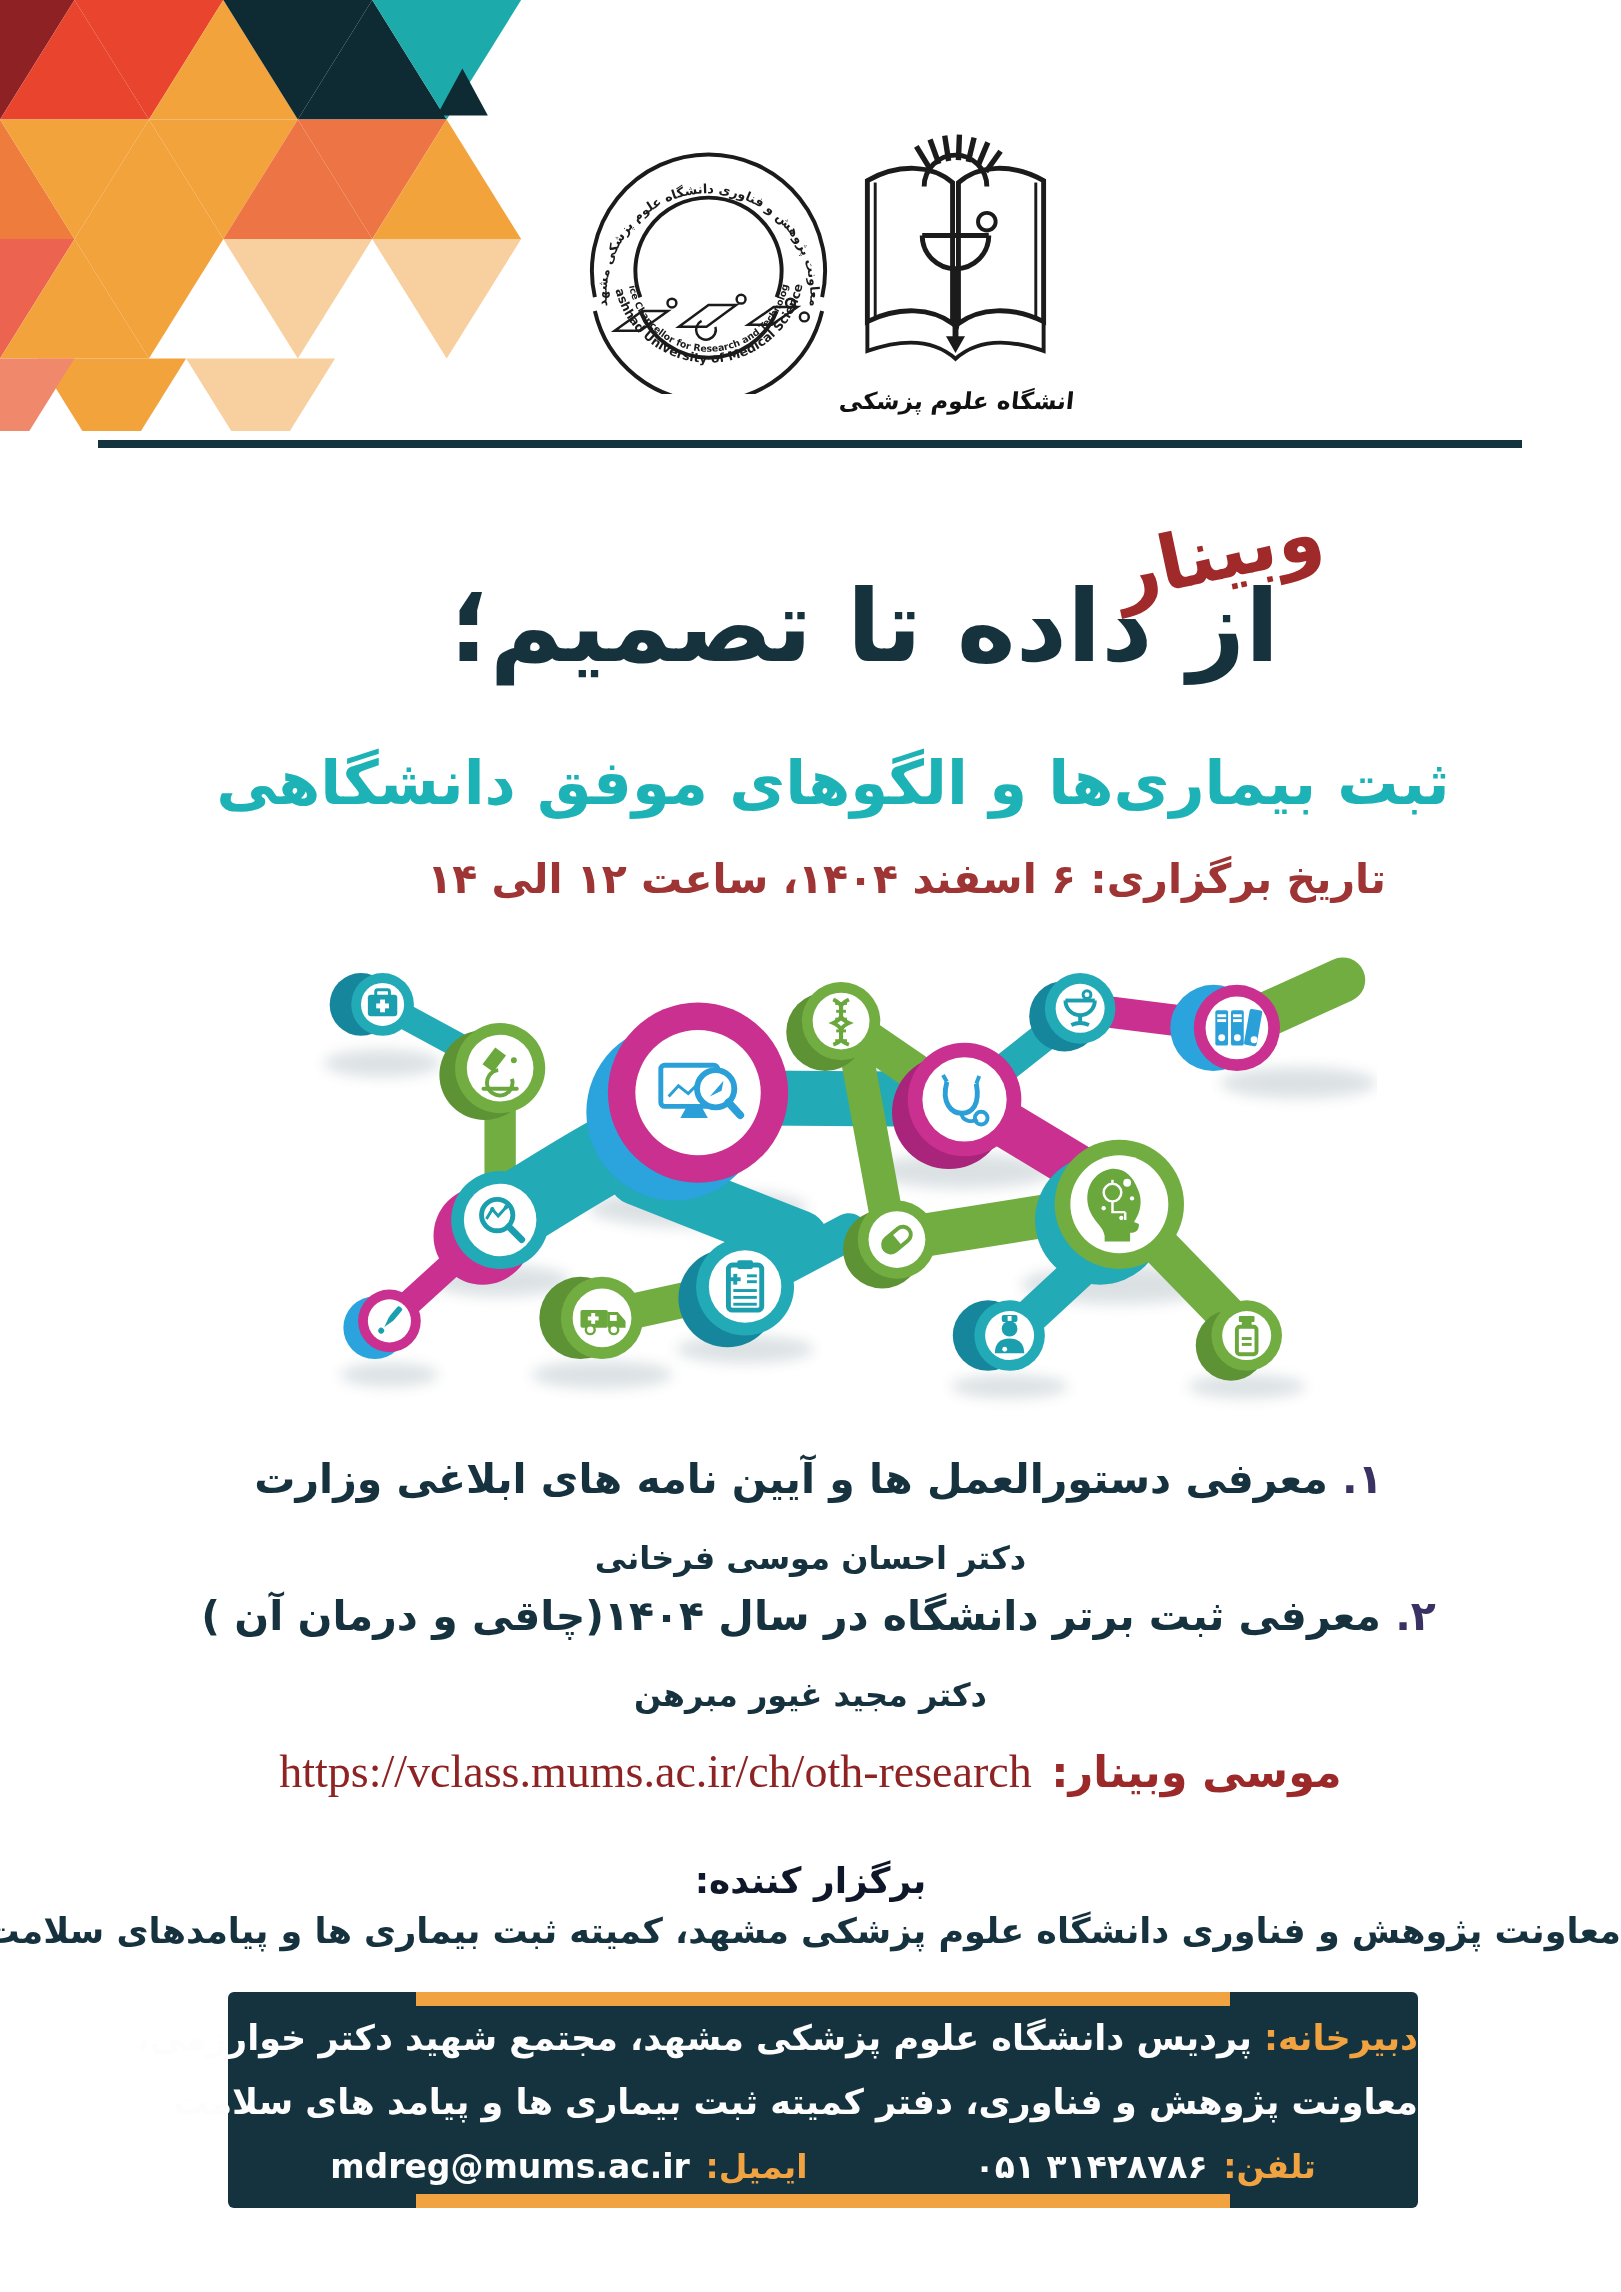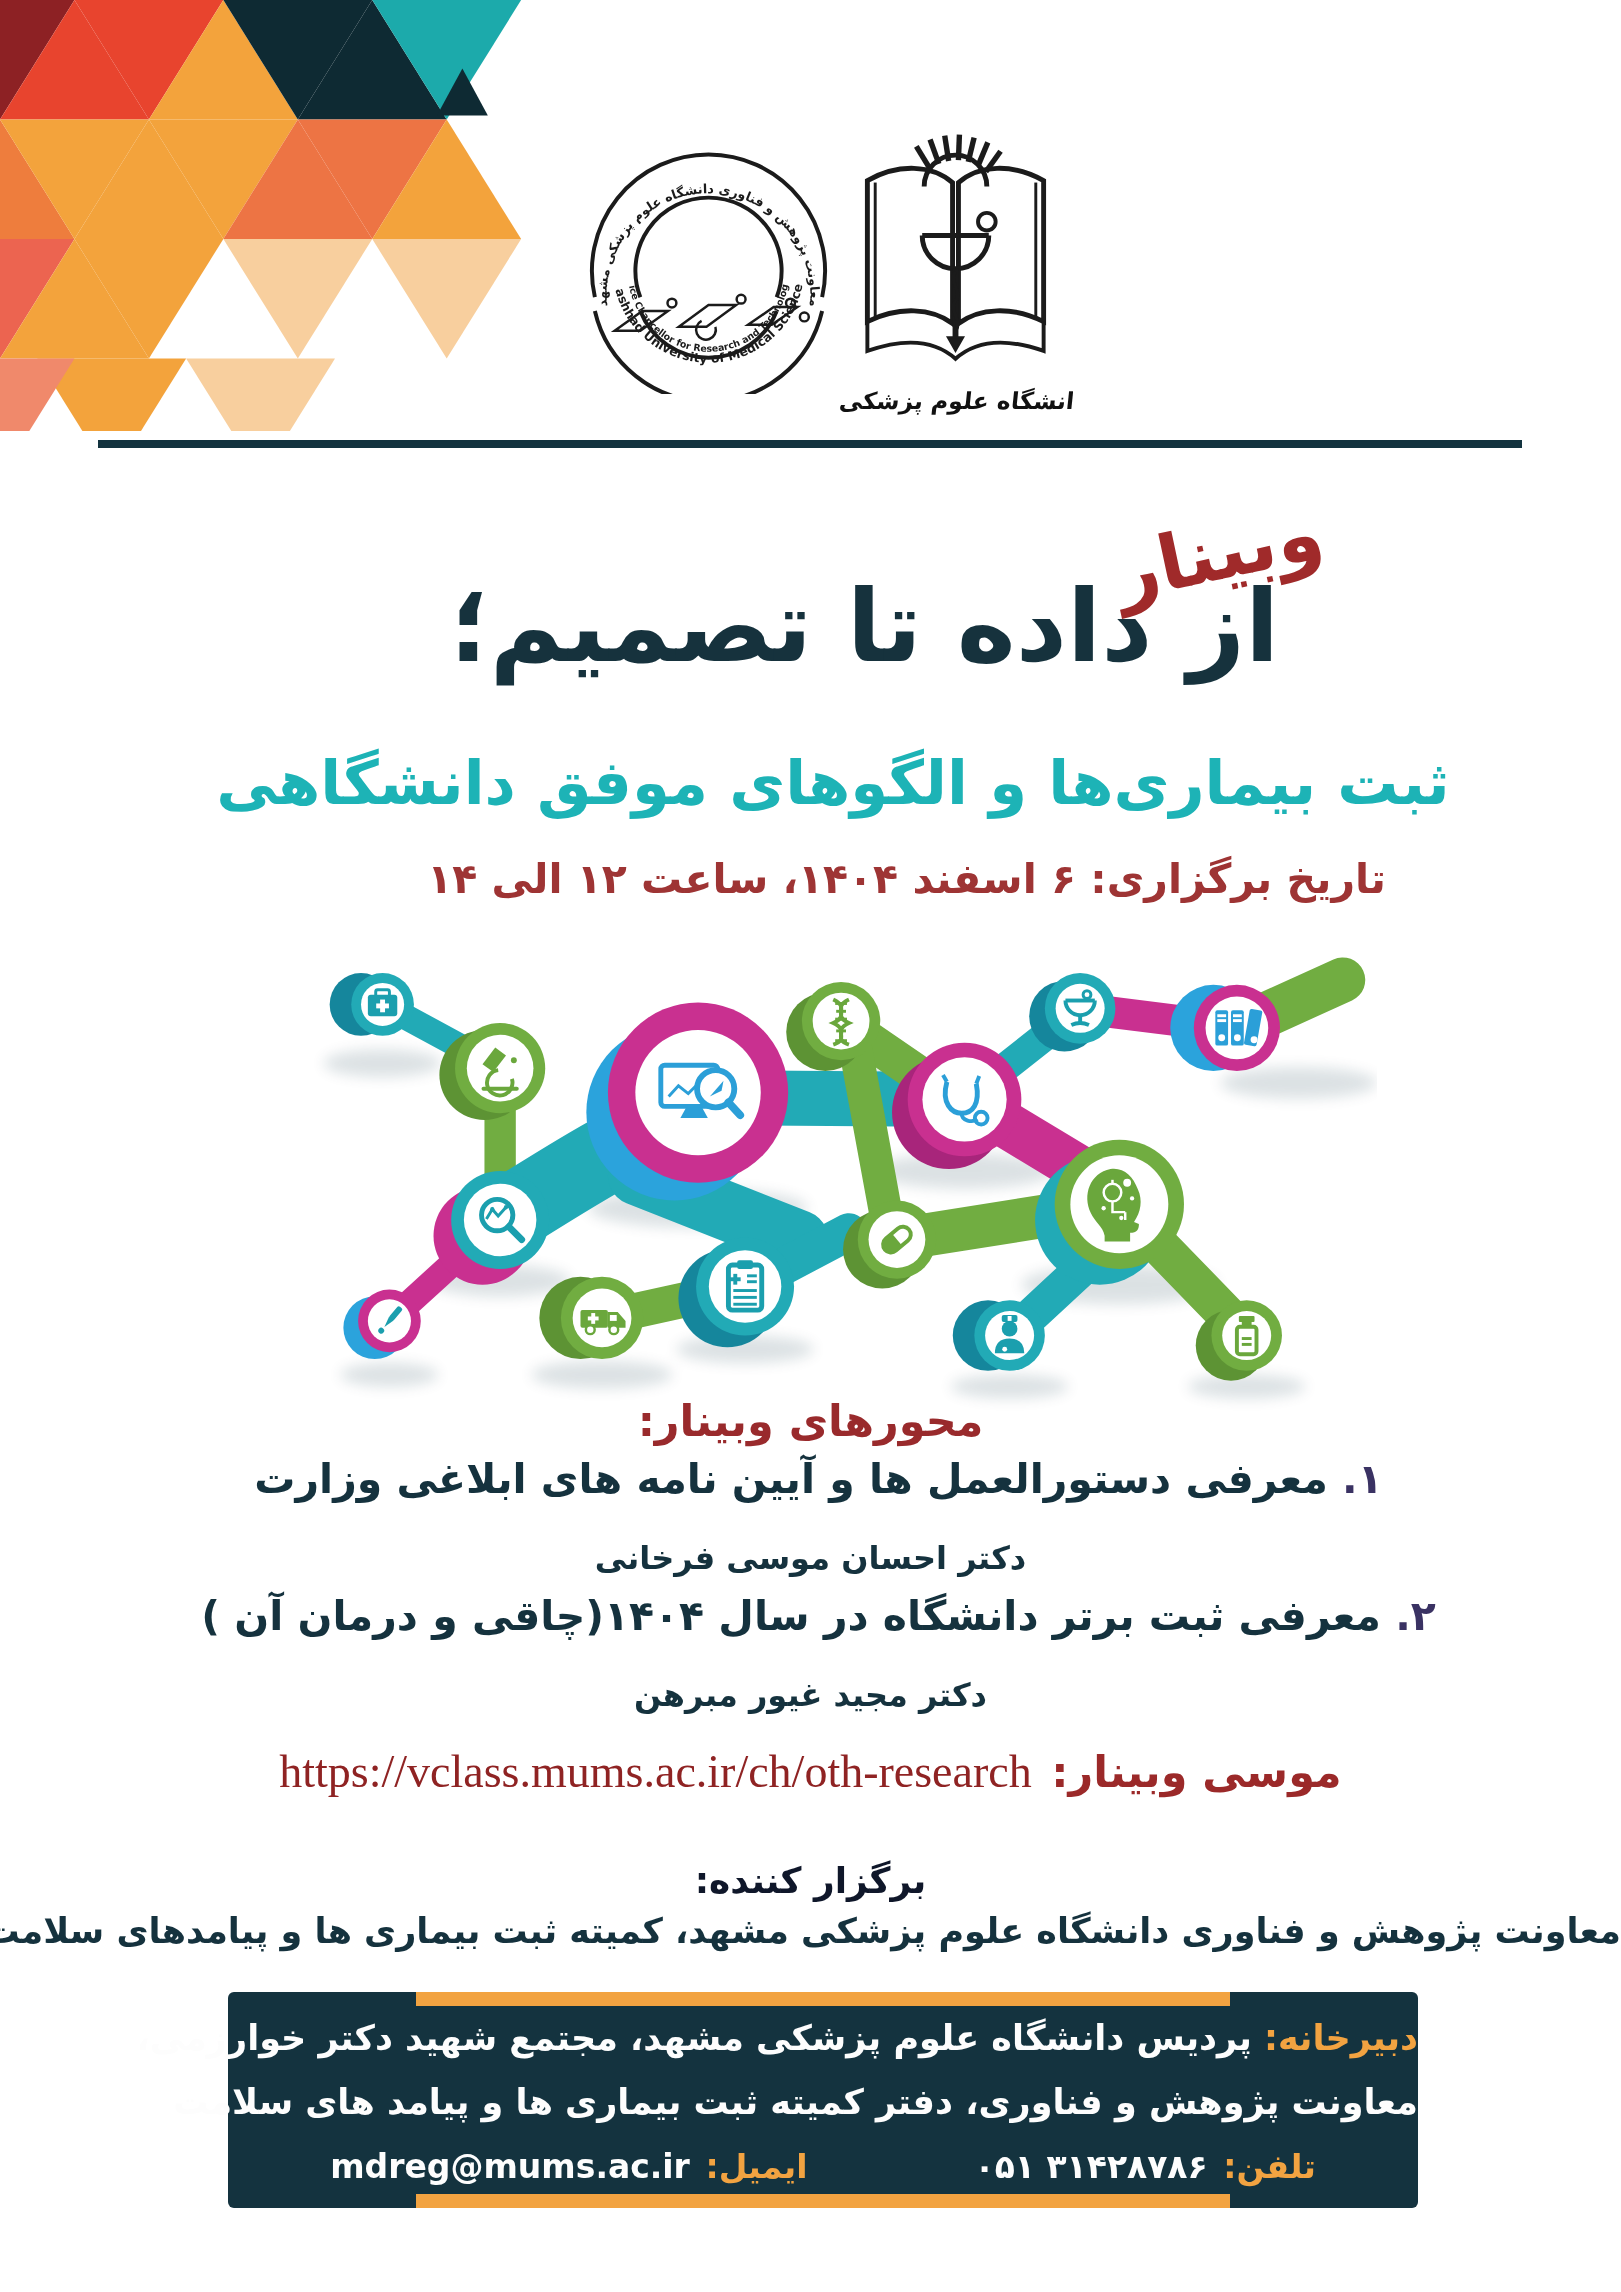--- a/index.html
+++ b/index.html
@@ -356,21 +356,20 @@
     </g>
     <g transform="translate(1002,418)">
       <rect x="-8" y="-20" width="16" height="6" rx="1" fill="#6aa73c"></rect>
       <rect x="-5" y="-14" width="10" height="5" fill="#6aa73c"></rect>
       <rect x="-10" y="-9" width="20" height="28" rx="3" fill="none" stroke="#6aa73c" stroke-width="4"></rect>
       <line x1="-5" y1="3" x2="5" y2="3" stroke="#6aa73c" stroke-width="3"></line>
       <line x1="-5" y1="9" x2="5" y2="9" stroke="#6aa73c" stroke-width="3"></line>
     </g>
   </svg>
 
-  <div class="abs ctr rtl agenda-heading">محورهای وبینار:</div>
 
   <div class="abs ctr rtl topic t1">
     <span class="num">۱.</span>
     <span>معرفی دستورالعمل ها و آیین نامه های ابلاغی وزارت</span>
   </div>
   <div class="abs ctr rtl speaker s1">دکتر احسان موسی فرخانی</div>
 
   <div class="abs ctr rtl topic t2">
     <span class="num">۲.</span>
     <span>معرفی ثبت برتر دانشگاه در سال ۱۴۰۴(چاقی و درمان آن )</span>

